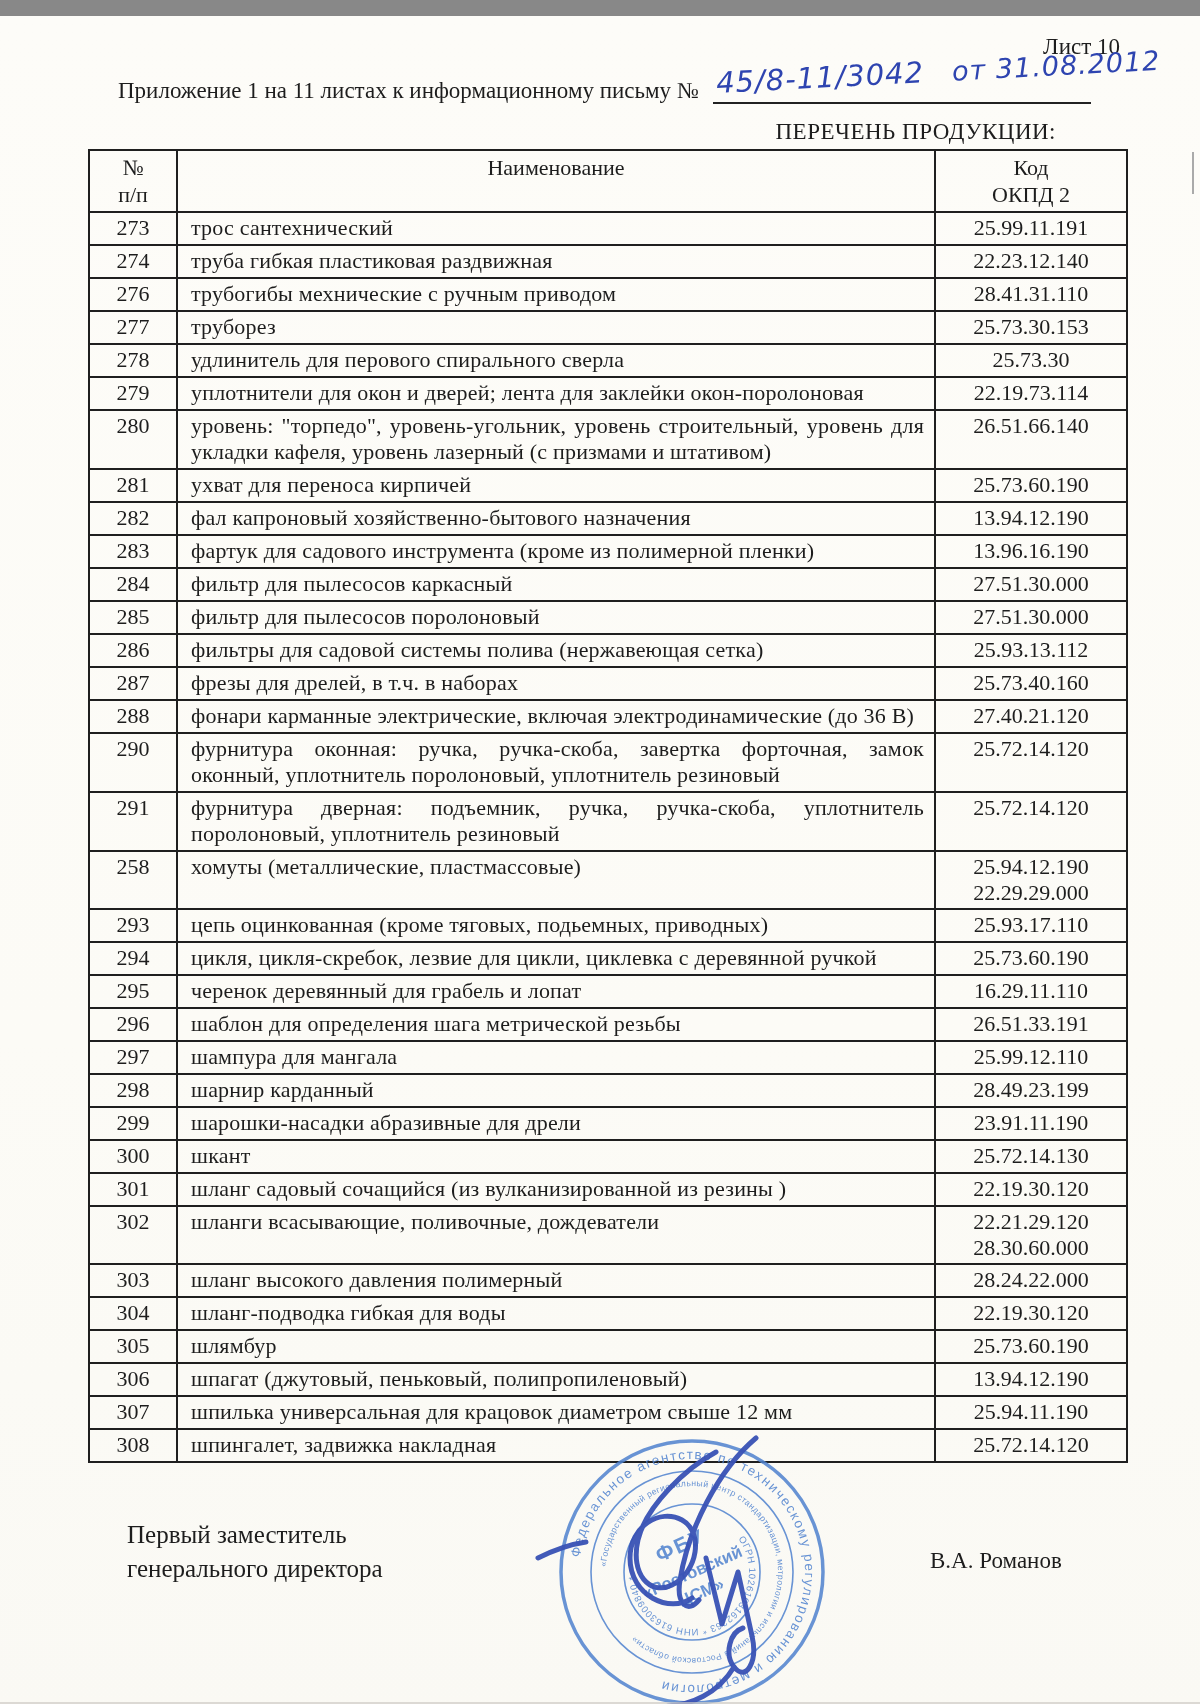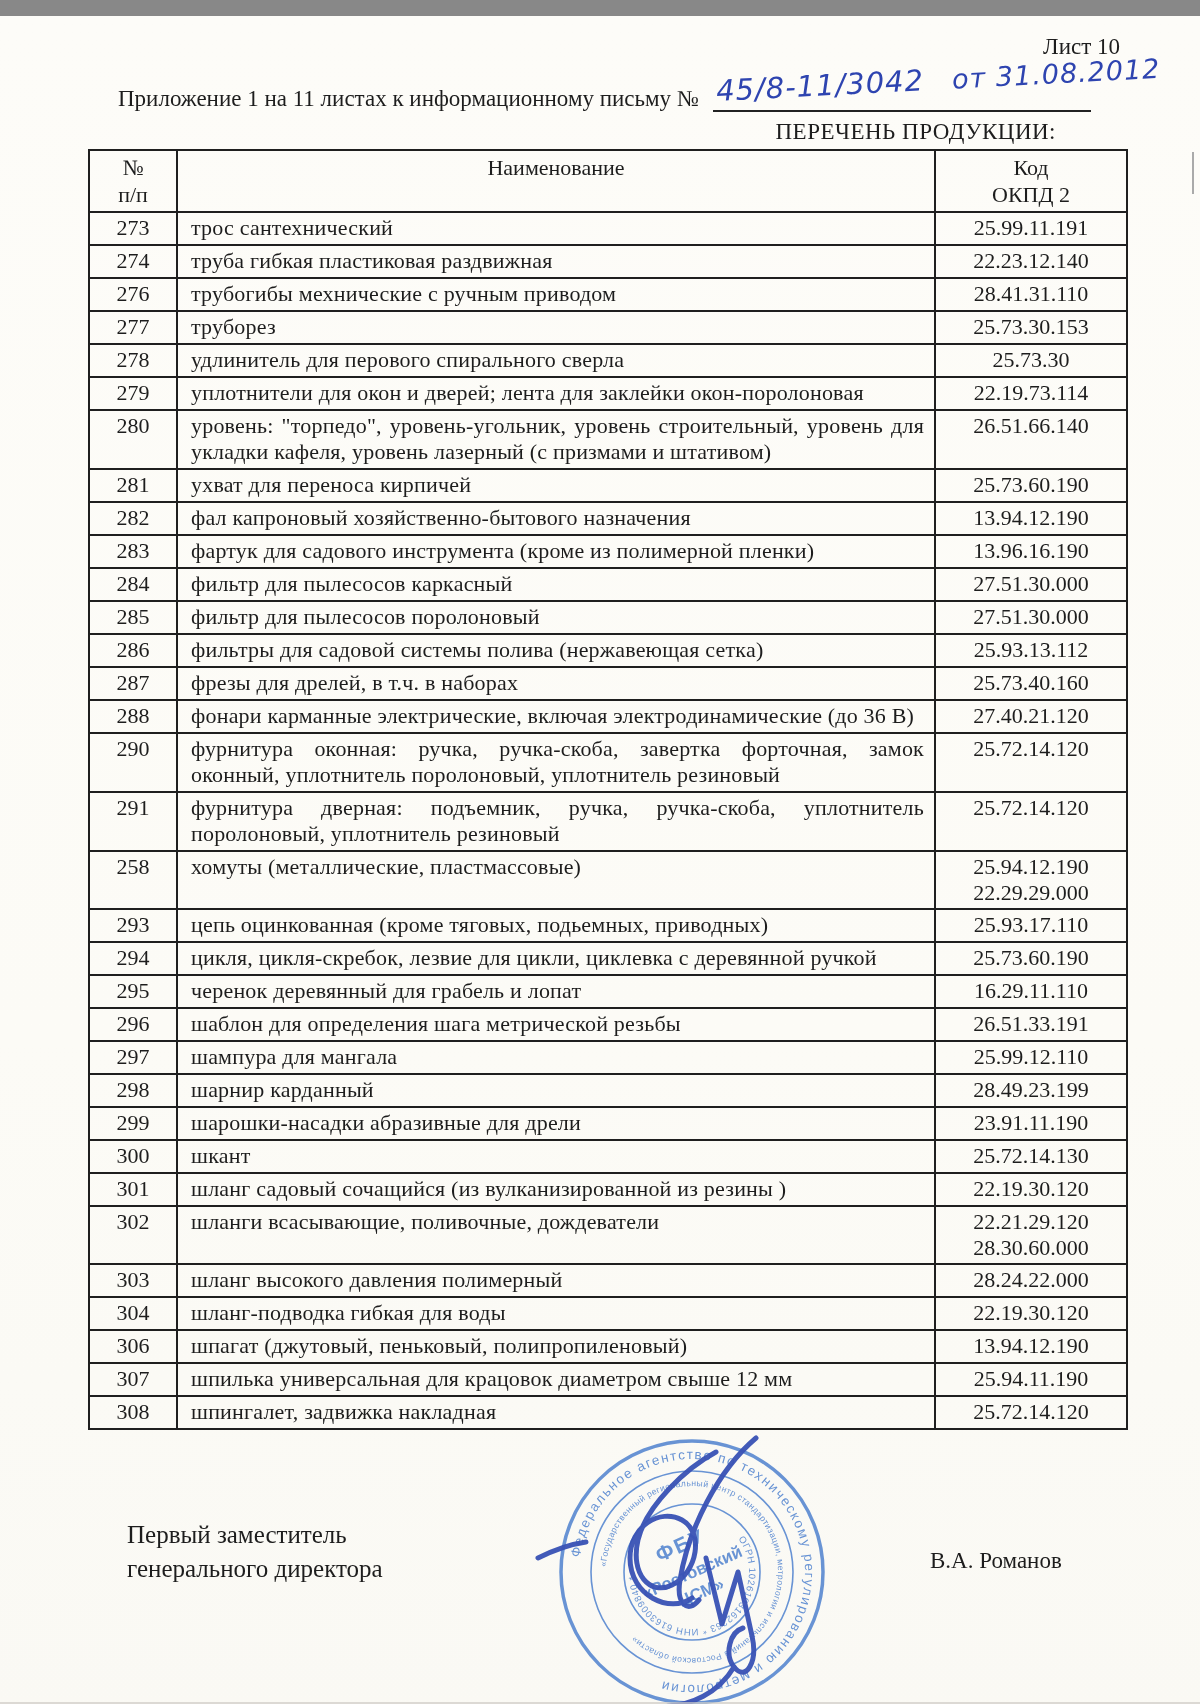--- a/index.html
+++ b/index.html
@@ -2,21 +2,21 @@
 <html><head>
 <meta charset="utf-8">
 <style>
   html,body{margin:0;padding:0;background:#888;}
   #page{
     position:relative;width:1200px;height:1704px;margin:16px auto;
     background:linear-gradient(180deg,#fdfcf8 0%,#fcfbf6 60%,#faf9f4 100%);
     font-family:"Liberation Serif",serif;color:#1d1d1d;overflow:hidden;
   }
   .sheet-label{position:absolute;top:18px;right:80px;font-size:23px;}
-  .appendix{position:absolute;top:48px;left:118px;font-size:23px;white-space:nowrap;display:flex;align-items:flex-end;justify-content:flex-end;}
+  .appendix{position:absolute;top:40px;left:118px;font-size:23px;white-space:nowrap;display:flex;align-items:flex-end;justify-content:flex-end;}
   .hw-block{position:relative;display:inline-block;margin-left:14px;width:378px;border-bottom:2px solid #222;height:46px;}
   .hw-ink{
     position:absolute;left:4px;bottom:2px;white-space:nowrap;
     font-family:"DejaVu Sans",sans-serif;font-style:italic;font-weight:500;
     color:#2e44b0;font-size:29px;letter-spacing:1px;transform:rotate(-3deg);transform-origin:left bottom;
   }
   .hw-ink .hw-date{margin-left:18px;font-size:27px;}
   .doc-title{position:absolute;top:103px;left:88px;width:1038px;text-align:right;font-size:23px;letter-spacing:.5px;padding-right:70px;box-sizing:border-box;}
   table.product{
     position:absolute;top:133px;left:88px;width:1038px;border-collapse:collapse;
@@ -278,20 +278,27 @@
           <td class="c-name">шланг высокого давления полимерный</td>
           <td class="c-code">
             <div>28.24.22.000</div>
           </td>
         </tr>
         <tr>
           <td class="c-num">304</td>
           <td class="c-name">шланг-подводка гибкая для воды</td>
           <td class="c-code">
             <div>22.19.30.120</div>
+          </td>
+        </tr>
+        <tr>
+          <td class="c-num">305</td>
+          <td class="c-name">шлямбур</td>
+          <td class="c-code">
+            <div>25.73.60.190</div>
           </td>
         </tr>
         <tr>
           <td class="c-num">306</td>
           <td class="c-name">шпагат (джутовый, пеньковый, полипропиленовый)</td>
           <td class="c-code">
             <div>13.94.12.190</div>
           </td>
         </tr>
         <tr>

